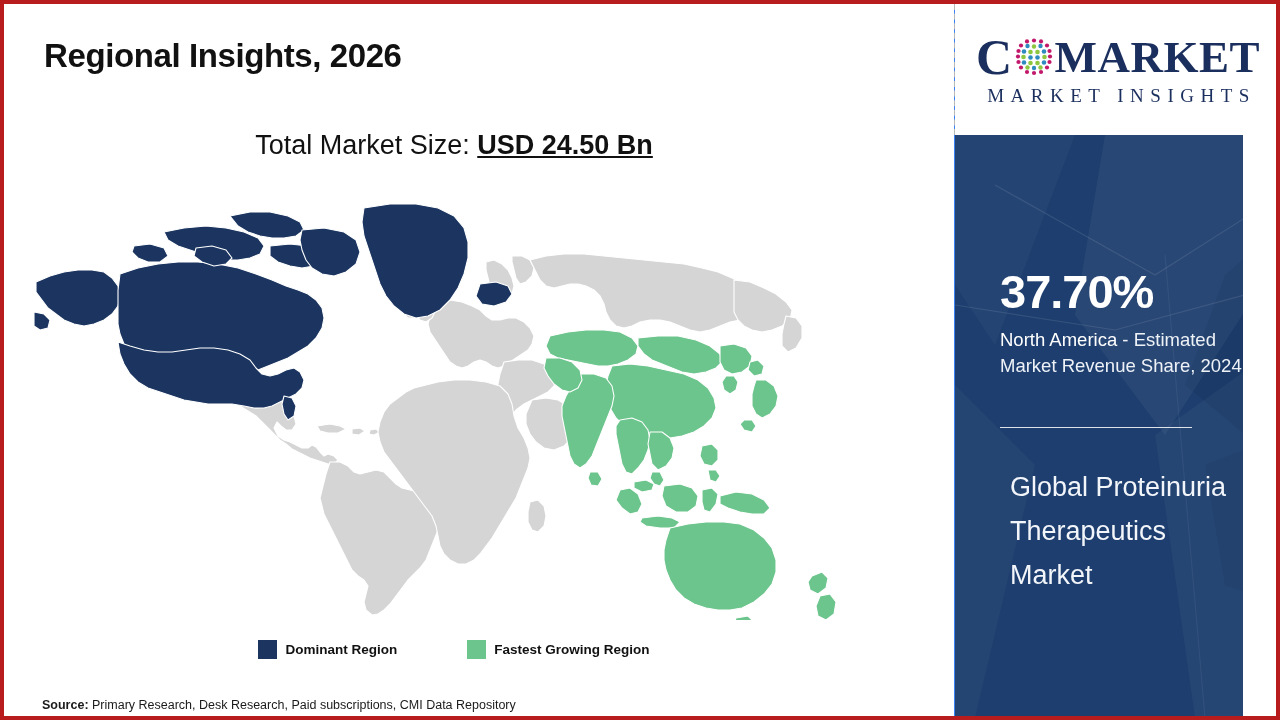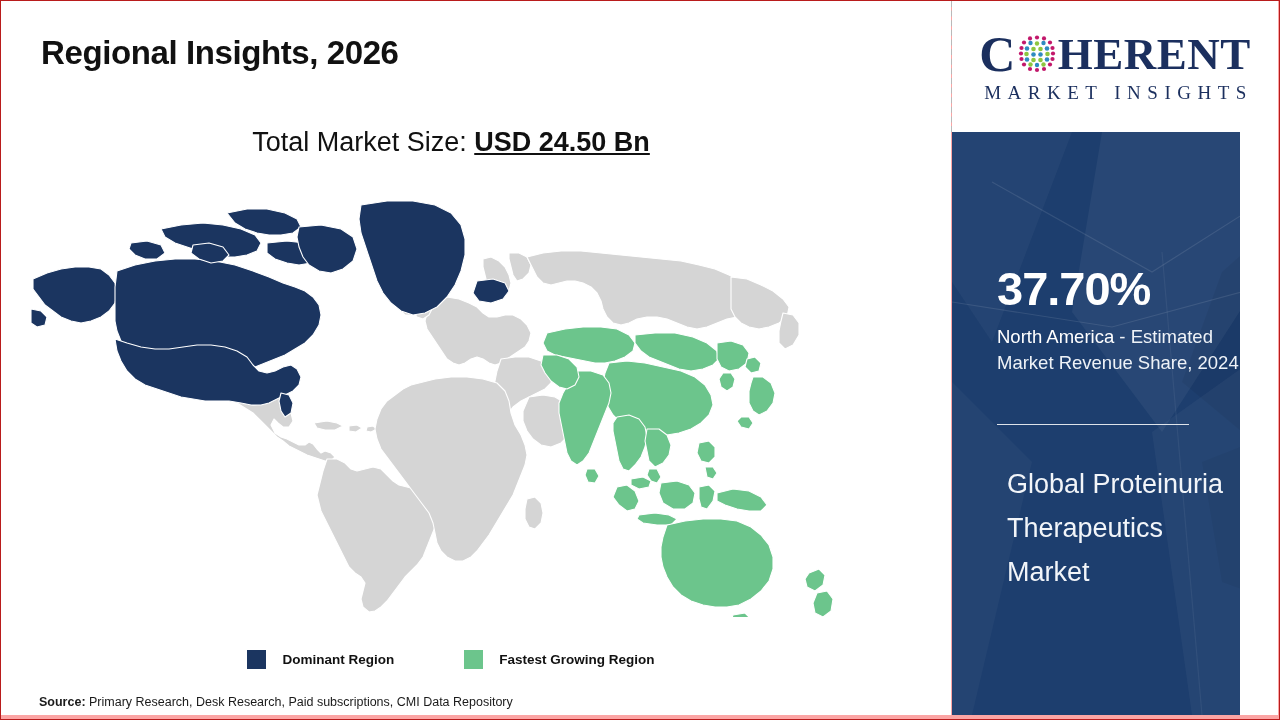--- a/index.html
+++ b/index.html
@@ -7,22 +7,22 @@
   body{
     width:1280px;height:720px;
     background:#ffffff;
     font-family:"Liberation Sans", sans-serif;
     overflow:hidden;
   }
   .page{
     position:relative;
     width:1280px;height:720px;
     box-sizing:border-box;
-    border:1px solid #b91c1c;
-    background:#fca5a5;
+    border:4px solid #b91c1c;
+    background:#3b82f6;
     overflow:hidden;
   }
 
   
   .left{
     position:absolute;left:0;top:0;width:950px;height:714px;
     background:#ffffff;
   }
   .title{
     position:absolute;left:40px;top:33px;
@@ -39,21 +39,21 @@
   .mapwrap{
     position:absolute;left:30px;top:186px;width:820px;height:430px;
   }
   .mapwrap svg{display:block;width:100%;height:100%;}
 
   
   .legend{
     position:absolute;left:0;top:636px;width:900px;
     display:flex;justify-content:center;align-items:center;gap:70px;
   }
-  .legend-item{display:flex;align-items:center;gap:16px;margin-top:13px;}
+  .legend-item{display:flex;align-items:center;gap:8px;}
   .swatch{width:19px;height:19px;display:block;}
   .legend-label{font-size:13.5px;font-weight:bold;color:#111111;white-space:nowrap;}
 
   
   .source{
     position:absolute;left:38px;top:694px;
     font-size:12.5px;color:#1a1a1a;white-space:nowrap;
   }
   .source b{font-weight:bold;}
 
@@ -296,21 +296,21 @@
               <circle cx="33" cy="31.5" r="2.1" fill="#C2186B"></circle>
               <circle cx="13.5" cy="31.5" r="2.2" fill="#8DC63F"></circle>
               <circle cx="20" cy="32" r="2.2" fill="#2E8BC0"></circle>
               <circle cx="26.5" cy="31.5" r="2.2" fill="#8DC63F"></circle>
               <circle cx="13" cy="36" r="2.1" fill="#C2186B"></circle>
               <circle cx="20" cy="37" r="2.1" fill="#C2186B"></circle>
               <circle cx="27" cy="36" r="2.1" fill="#C2186B"></circle>
             </g>
           </svg>
         </span>
-        <span>HERENT</span>
+        <span>MARKET</span>
       </div>
       <div class="logo-sub">MARKET INSIGHTS</div>
     </div>
 
     <div class="panel">
       <svg class="bg" viewBox="0 0 326 583" preserveAspectRatio="none" xmlns="http://www.w3.org/2000/svg">
         <rect x="0" y="0" width="326" height="583" fill="#1d3e6e"></rect>
         <polygon points="0,0 120,0 40,210 0,150" fill="#ffffff" opacity="0.035"></polygon>
         <polygon points="150,0 326,0 326,120 210,300 120,180" fill="#ffffff" opacity="0.05"></polygon>
         <polygon points="326,90 326,330 230,250 270,140" fill="#000000" opacity="0.05"></polygon>

